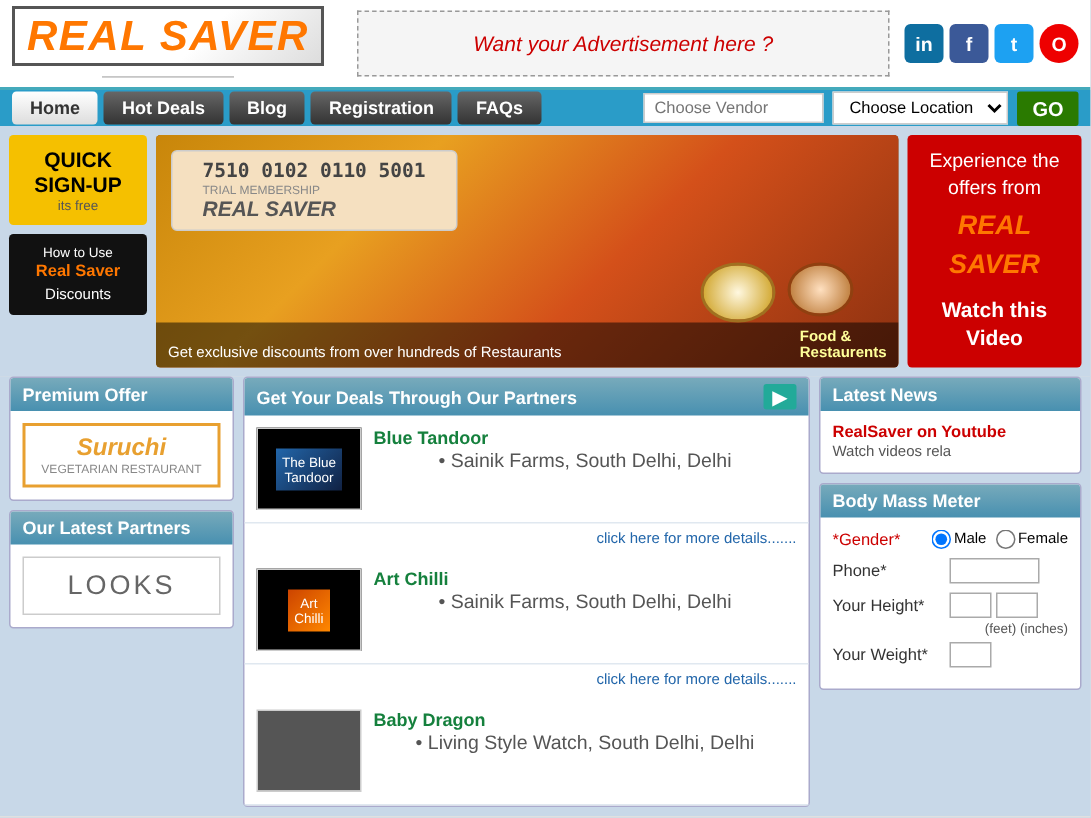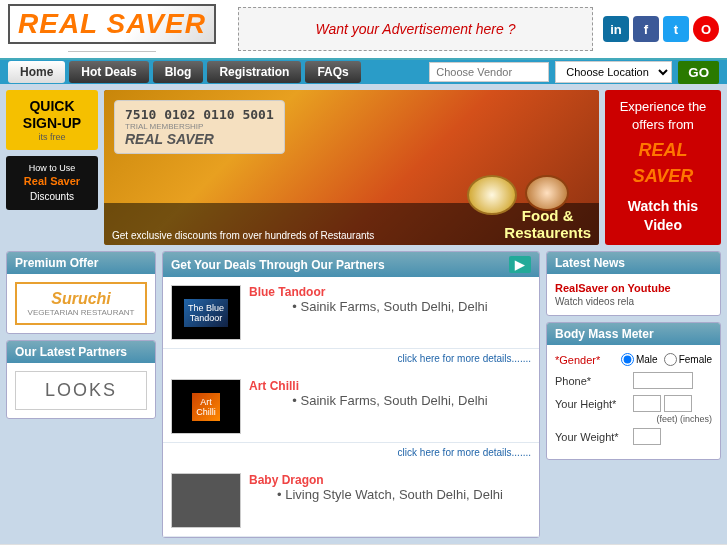--- a/index.html
+++ b/index.html
@@ -36,26 +36,26 @@
     .quick-signup .qs-title { font-size: 14px; font-weight: 900; color: #000; line-height: 1.2; }
     .quick-signup .qs-sub { font-size: 9px; color: #555; }
     .how-to-use { background: #111; color: #fff; padding: 6px; text-align: center; border-radius: 3px; font-size: 10px; line-height: 1.4; }
     .how-to-use .htu-title { color: #fff; font-size: 9px; }
     .how-to-use .htu-brand { color: #ff7700; font-weight: bold; font-size: 11px; }
     .how-to-use .htu-sub { color: #fff; font-size: 10px; }
 
     
     .center-hero { flex: 1; position: relative; background: #8b4513; border-radius: 3px; overflow: hidden; min-height: 155px; }
     .hero-img-sim { width: 100%; height: 155px; background: linear-gradient(135deg, #c8860a 0%, #e8a020 30%, #d4501a 60%, #8b3010 100%); position: relative; display: flex; flex-direction: column; justify-content: flex-end; }
-    .hero-card { position: absolute; top: 10px; left: 10px; background: #f5e0c0; border: 1px solid #ccc; padding: 6px 10px; border-radius: 4px; }
+    .hero-card { position: absolute; top: 10px; left: 10px; background: #f5e0c0; border: 1px solid #ccc; padding: 6px 20px; border-radius: 4px; }
     .hero-card-num { font-family: monospace; font-size: 13px; color: #444; font-weight: bold; }
     .hero-card-label { font-size: 8px; color: #888; }
     .hero-card-brand { font-size: 14px; font-weight: bold; color: #555; font-style: italic; }
     .hero-bottom { background: rgba(0,0,0,0.5); padding: 4px 8px; color: #fff; font-size: 10px; display: flex; justify-content: space-between; align-items: flex-end; }
-    .hero-food-label { color: #ff9; font-weight: bold; font-size: 15px; text-align: center; }
+    .hero-food-label { color: #ff9; font-weight: bold; font-size: 10px; text-align: left; }
 
     
     .right-panel { width: 116px; background: #c00; color: #fff; padding: 8px; text-align: center; border-radius: 3px; font-size: 13px; line-height: 1.4; }
     .rp-brand { color: #ff7700; font-size: 18px; font-weight: 900; font-style: italic; display: block; margin: 4px 0; }
     .rp-watch { font-size: 14px; font-weight: bold; margin-top: 8px; }
     .rp-video { font-size: 14px; font-weight: bold; }
 
     
     .bottom { display: flex; gap: 6px; padding: 0 6px 6px 6px; background: #c8d8e8; }
 
@@ -72,21 +72,21 @@
 
     
     .deals-col { flex: 1; }
     .deals-header { background: linear-gradient(to bottom, #7ab, #4890b0); color: #fff; font-weight: bold; padding: 4px 8px; font-size: 12px; display: flex; align-items: center; justify-content: space-between; border-radius: 2px 2px 0 0; }
     .deals-play { background: #2a9; border: none; color: #fff; padding: 1px 6px; cursor: pointer; border-radius: 2px; }
     .deal-item { display: flex; gap: 8px; padding: 8px; border-bottom: 1px solid #e0e8f0; }
     .deal-thumb { width: 70px; height: 55px; background: #000000; border: 1px solid #ccc; flex-shrink: 0; display: flex; align-items: center; justify-content: center; overflow: hidden; }
     .deal-thumb-blue { background: linear-gradient(135deg, #2266aa, #112244); color: #fff; font-size: 9px; text-align: center; padding: 4px; }
     .deal-thumb-orange { background: linear-gradient(135deg, #cc4400, #ff8800); color: #fff; font-size: 9px; text-align: center; padding: 4px; }
     .deal-info { flex: 1; }
-    .deal-name { font-weight: bold; font-size: 12px; color: #ef4444; }
+    .deal-name { font-weight: bold; font-size: 12px; color: #15803d; }
     .deal-loc { font-size: 13px; color: #555; text-align: center; }
     .deal-loc::before { content: "• "; }
     .deal-more { text-align: right; padding: 2px 8px 6px; }
     .deal-more a { color: #2266aa; font-size: 10px; text-decoration: none; }
 
     
     .news-col { width: 175px; display: flex; flex-direction: column; gap: 6px; }
     .news-body { padding: 8px; }
     .news-title-link { color: #c00; font-weight: bold; font-size: 11px; }
     .news-text { color: #555; font-size: 10px; margin-top: 2px; }

